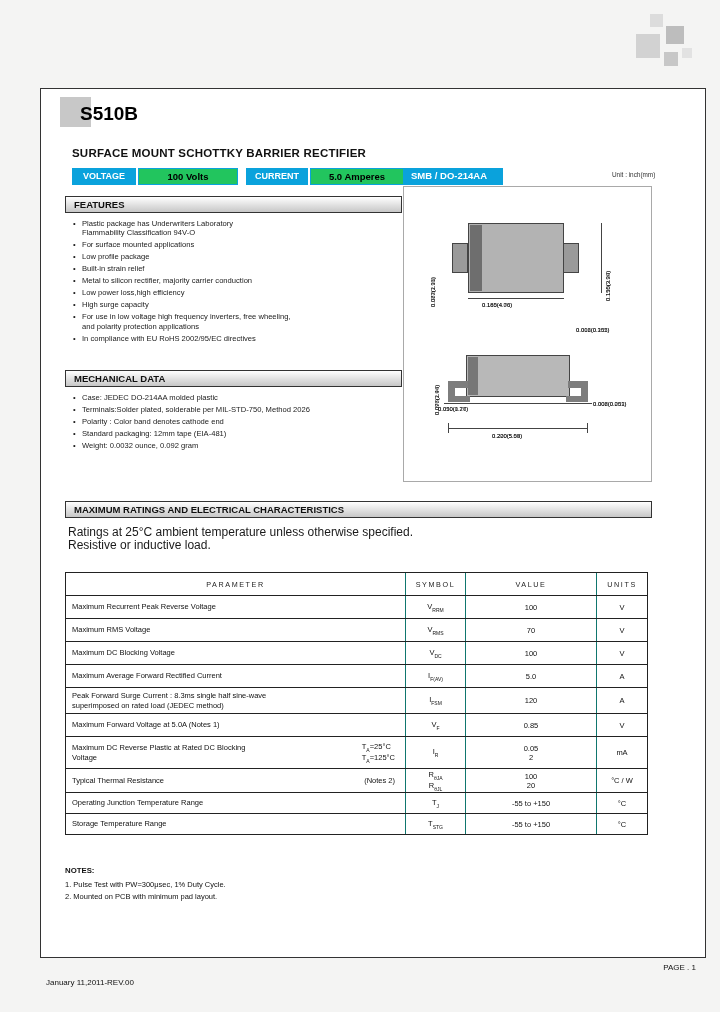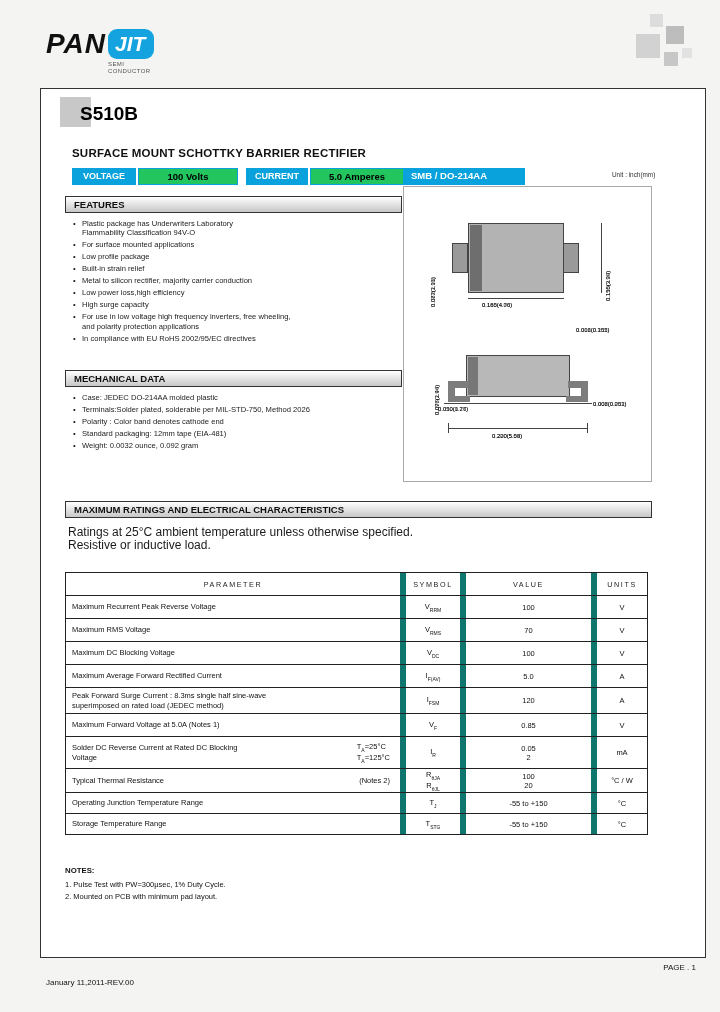--- a/index.html
+++ b/index.html
@@ -31,21 +31,21 @@
   .doc-title{position:absolute;left:72px;top:147px;font-size:11.5px;font-weight:bold;letter-spacing:.2px}
 
   
   .badge{position:absolute;height:17px;line-height:16px;text-align:center;font-weight:bold;font-size:9px}
   .b-cyan{background:#0AA2DC;color:#fff}
   .b-val{background:#22c55e;color:#000;border:1px solid #0AA2DC;font-size:9.5px}
   .bv-label{left:72px;top:168px;width:64px}
   .bv-value{left:138px;top:168px;width:100px}
   .bc-label{left:246px;top:168px;width:62px}
   .bc-value{left:310px;top:168px;width:94px}
-  .smb-title{left:403px;top:168px;width:122px;text-align:left;padding-left:8px;font-size:9.5px}
+  .smb-title{left:403px;top:168px;width:100px;text-align:left;padding-left:8px;font-size:9.5px}
   .unit-note{position:absolute;left:612px;top:171px;font-size:6.4px;color:#333}
 
   
   .pkg-box{position:absolute;left:403px;top:186px;width:249px;height:296px;border:1px solid #a9a9a9;background:#fff}
   .pkg-box div{position:absolute}
   .pv-top-body{left:64px;top:36px;width:96px;height:70px;background:#b3b3b3;border:1px solid #444}
   .pv-top-band{left:66px;top:38px;width:12px;height:66px;background:#6e6e6e}
   .pv-tab{background:#9a9a9a;border:1px solid #444;width:16px;height:30px;top:56px}
   .pv-tab-l{left:48px}.pv-tab-r{left:159px}
   .pv-side-body{left:62px;top:168px;width:104px;height:42px;background:#b8b8b8;border:1px solid #444}
@@ -91,21 +91,21 @@
   
   .rnote{position:absolute;font-size:12px;color:#1a1a1a}
   .rnote1{left:68px;top:525px}
   .rnote2{left:68px;top:538px}
 
   
   .rtable{position:absolute;left:65px;top:572px;width:583px;border:1px solid #222;font-size:7.5px;background:#fff}
   .thead,.trow{display:grid;grid-template-columns:340px 60px 131px 1fr}
   .thead{height:22px}
   .thead .cell{display:flex;align-items:center;justify-content:center;font-size:7.2px;letter-spacing:1.6px;color:#222}
-  .cell{border-right:6px solid #0f766e;min-width:0}
+  .cell{border-right:1px solid #0f766e;min-width:0}
   .cell:last-child{border-right:none}
   .trow{border-top:1px solid #222}
   .trow .cell{display:flex;align-items:center;justify-content:center;flex-direction:column;line-height:9px}
   .cell-param{flex-direction:row !important;justify-content:space-between !important;padding:0 10px 0 6px;text-align:left}
   .plines{line-height:9.4px}
   .conds{text-align:left;line-height:9.6px}
   sub{font-size:5px;line-height:1}
   #ratings-body .trow{height:23px}
   #ratings-body .trow:nth-child(5){height:26px}
   #ratings-body .trow:nth-child(7){height:32px}
@@ -118,27 +118,20 @@
 
   
   .footer-left{position:absolute;left:46px;top:978px;font-size:8px}
   .footer-right{position:absolute;right:24px;top:963px;font-size:8px}
 </style>
 </head>
 <body>
 
 <div class="page">
 
-  <div class="logo">
-    <span class="logo-pan">PAN</span><span class="logo-jit">JIT</span>
-    <div class="logo-sub">
-      <div>SEMI</div>
-      <div>CONDUCTOR</div>
-    </div>
-  </div>
 
   <div class="mark">
     <div class="mk1"></div>
     <div class="mk2"></div>
     <div class="mk3"></div>
     <div class="mk4"></div>
     <div class="mk5"></div>
   </div>
 
   <div class="frame"></div>
@@ -394,21 +387,21 @@
             <div>V<sub>F</sub></div>
           </div>
           <div class="cell cell-val">
             <div>0.85</div>
           </div>
           <div class="cell cell-unit">V</div>
         </div>
         <div class="trow">
           <div class="cell cell-param">
             <div class="plines">
-              <div>Solder DC Reverse Current at Rated DC Blocking</div>
+              <div>Maximum DC Reverse Plastic at Rated DC Blocking</div>
               <div>Voltage</div>
             </div>
             <div class="conds">
               <div>T<sub>A</sub>=25°C</div>
               <div>T<sub>A</sub>=125°C</div>
             </div>
           </div>
           <div class="cell cell-sym">
             <div>I<sub>R</sub></div>
           </div>

